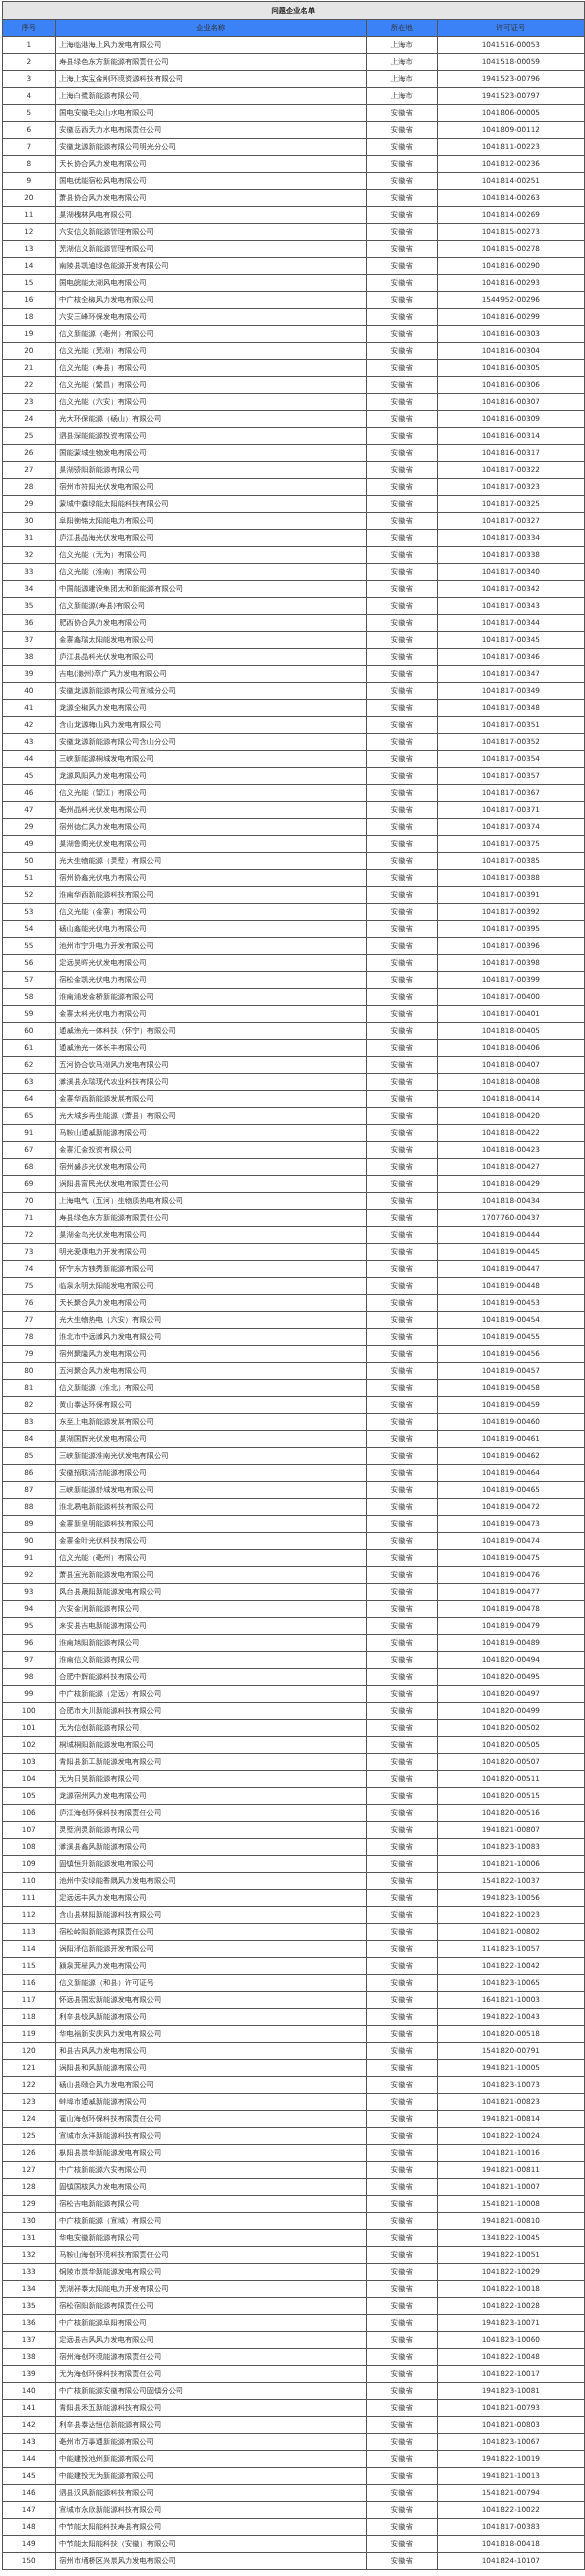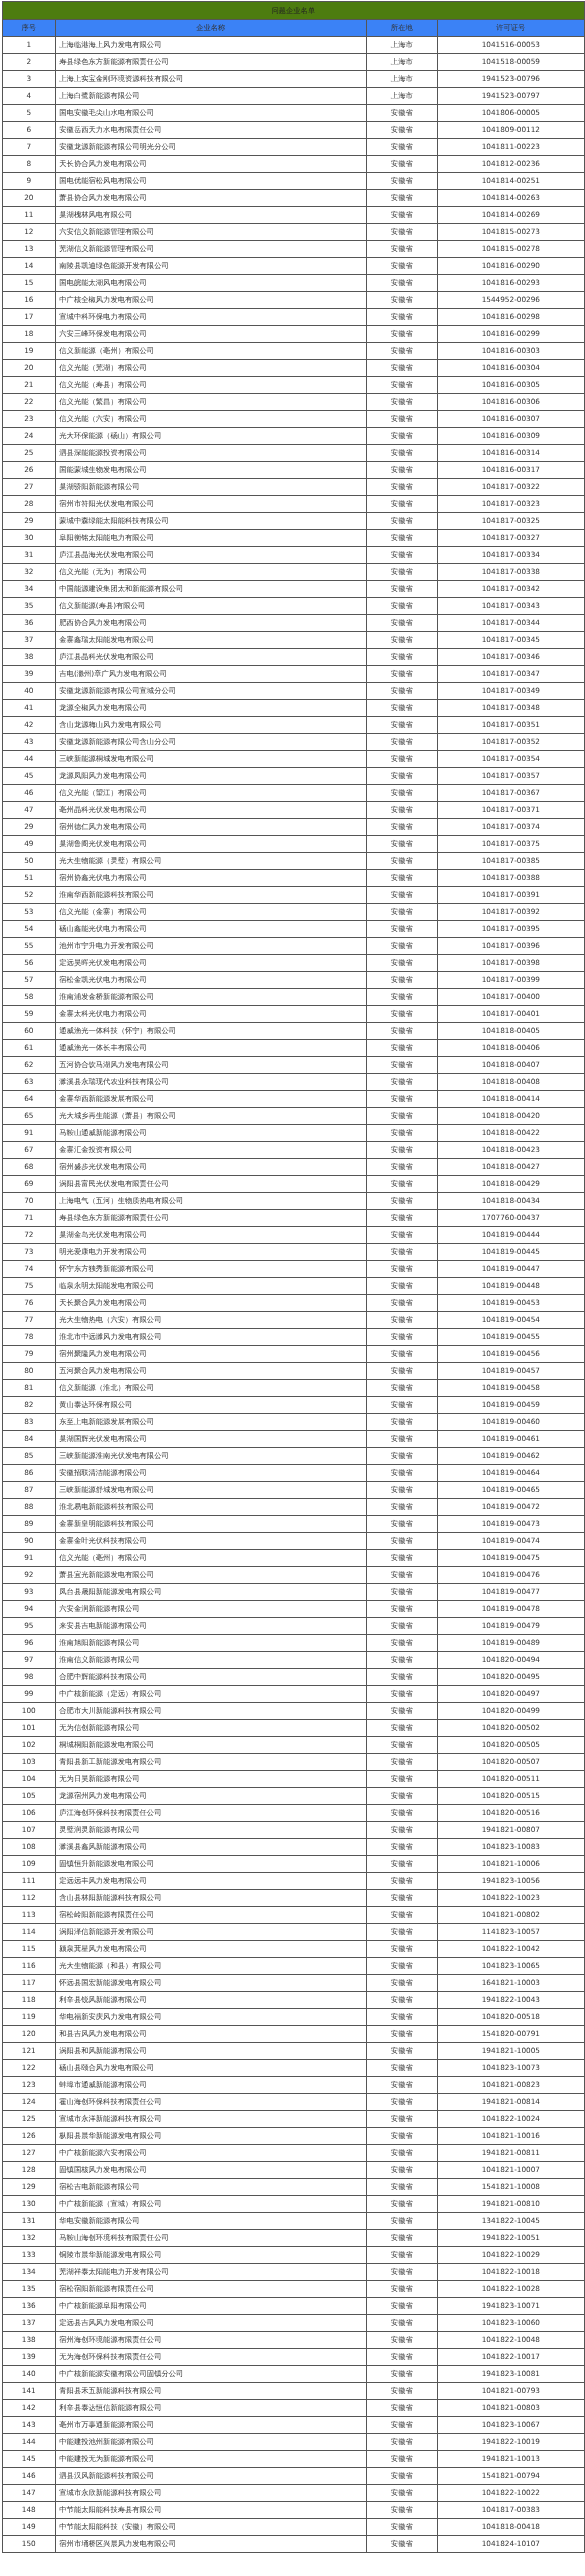--- a/index.html
+++ b/index.html
@@ -1,19 +1,19 @@
 <!DOCTYPE html>
 <html style="font-size:9.4px"><head>
 <meta charset="utf-8">
 <style>
   html,body{margin:0;padding:0;background:#fff;}
   body{width:586px;height:2576px;font-family:"DejaVu Sans","Liberation Sans",sans-serif;color:#333;}
   table{position:absolute;left:1.8px;top:1.2px;width:582px;border-collapse:collapse;table-layout:fixed;font-size:7.3px;}
   td,th{border:0.9px solid #555;padding:0;overflow:hidden;white-space:nowrap;}
-  .title-row td{height:16.7px;text-align:center;font-weight:normal;color:#222;background:#4d7c0f;}
+  .title-row td{height:16.7px;text-align:center;font-weight:bold;color:#222;background:#e5e5e5;}
   .head-row th{height:16px;background:#3b82f6;font-weight:normal;color:#333;text-align:center;}
   tbody tr td{height:16px;}
   .c-no{text-align:center;}
   .c-name{text-align:left;padding-left:3.5px;}
   .c-loc{text-align:center;}
   .c-lic{text-align:center;}
 </style>
 </head>
 <body>
 
@@ -126,26 +126,20 @@
         <td class="c-loc">安徽省</td>
         <td class="c-lic">1041816-00293</td>
       </tr>
       <tr>
         <td class="c-no">16</td>
         <td class="c-name">中广核全椒风力发电有限公司</td>
         <td class="c-loc">安徽省</td>
         <td class="c-lic">1544952-00296</td>
       </tr>
       <tr>
-        <td class="c-no">17</td>
-        <td class="c-name">宣城中科环保电力有限公司</td>
-        <td class="c-loc">安徽省</td>
-        <td class="c-lic">1041816-00298</td>
-      </tr>
-      <tr>
         <td class="c-no">18</td>
         <td class="c-name">六安三峰环保发电有限公司</td>
         <td class="c-loc">安徽省</td>
         <td class="c-lic">1041816-00299</td>
       </tr>
       <tr>
         <td class="c-no">19</td>
         <td class="c-name">信义新能源（亳州）有限公司</td>
         <td class="c-loc">安徽省</td>
         <td class="c-lic">1041816-00303</td>
@@ -222,20 +216,26 @@
         <td class="c-loc">安徽省</td>
         <td class="c-lic">1041817-00334</td>
       </tr>
       <tr>
         <td class="c-no">32</td>
         <td class="c-name">信义光能（无为）有限公司</td>
         <td class="c-loc">安徽省</td>
         <td class="c-lic">1041817-00338</td>
       </tr>
       <tr>
+        <td class="c-no">33</td>
+        <td class="c-name">信义光能（淮南）有限公司</td>
+        <td class="c-loc">安徽省</td>
+        <td class="c-lic">1041817-00340</td>
+      </tr>
+      <tr>
         <td class="c-no">34</td>
         <td class="c-name">中国能源建设集团太和新能源有限公司</td>
         <td class="c-loc">安徽省</td>
         <td class="c-lic">1041817-00342</td>
       </tr>
       <tr>
         <td class="c-no">35</td>
         <td class="c-name">信义新能源(寿县)有限公司</td>
         <td class="c-loc">安徽省</td>
         <td class="c-lic">1041817-00343</td>
@@ -678,20 +678,26 @@
         <td class="c-loc">安徽省</td>
         <td class="c-lic">1041823-10083</td>
       </tr>
       <tr>
         <td class="c-no">109</td>
         <td class="c-name">固镇恒升新能源发电有限公司</td>
         <td class="c-loc">安徽省</td>
         <td class="c-lic">1041821-10006</td>
       </tr>
       <tr>
+        <td class="c-no">110</td>
+        <td class="c-name">池州中安绿能香隅风力发电有限公司</td>
+        <td class="c-loc">安徽省</td>
+        <td class="c-lic">1541822-10037</td>
+      </tr>
+      <tr>
         <td class="c-no">111</td>
         <td class="c-name">定远远丰风力发电有限公司</td>
         <td class="c-loc">安徽省</td>
         <td class="c-lic">1941823-10056</td>
       </tr>
       <tr>
         <td class="c-no">112</td>
         <td class="c-name">含山县林阳新能源科技有限公司</td>
         <td class="c-loc">安徽省</td>
         <td class="c-lic">1041822-10023</td>
@@ -709,21 +715,21 @@
         <td class="c-lic">1141823-10057</td>
       </tr>
       <tr>
         <td class="c-no">115</td>
         <td class="c-name">颍泉萁星风力发电有限公司</td>
         <td class="c-loc">安徽省</td>
         <td class="c-lic">1041822-10042</td>
       </tr>
       <tr>
         <td class="c-no">116</td>
-        <td class="c-name">光大生物能源（和县）有限公司</td>
+        <td class="c-name">信义新能源（和县）许可证号</td>
         <td class="c-loc">安徽省</td>
         <td class="c-lic">1041823-10065</td>
       </tr>
       <tr>
         <td class="c-no">117</td>
         <td class="c-name">怀远县国宏新能源发电有限公司</td>
         <td class="c-loc">安徽省</td>
         <td class="c-lic">1641821-10003</td>
       </tr>
       <tr>

